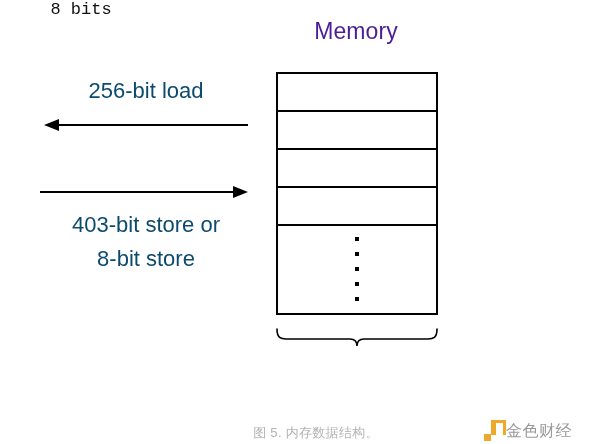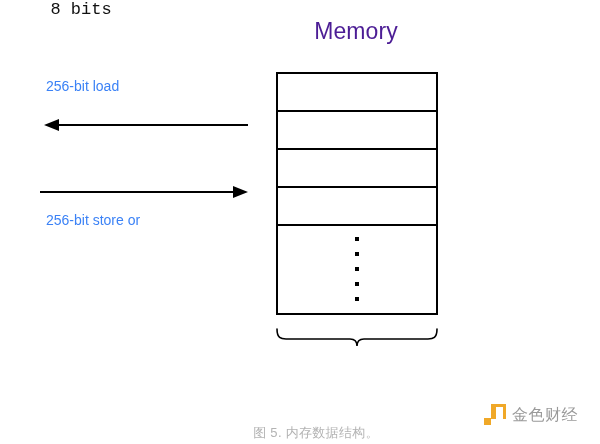--- a/index.html
+++ b/index.html
@@ -81,24 +81,24 @@
     left: 0;
     top: 0;
     width: 600px;
     height: 444px;
     pointer-events: none;
   }
 
   
   .label {
     position: absolute;
-    font-size: 14px;
-    color: #3b82f6;
+    font-size: 22px;
+    color: #0c4a6e;
     white-space: nowrap;
-    text-align: left;
+    text-align: center;
   }
   .label-load {
     left: 46px;
     top: 78px;
     width: 200px;
   }
   .label-store-1 {
     left: 46px;
     top: 212px;
     width: 200px;
@@ -127,24 +127,23 @@
     text-align: center;
     font-size: 13px;
     color: #b3b3b3;
     letter-spacing: 0.3px;
   }
 
   
   .watermark {
     position: absolute;
     left: 484px;
-    top: 404px;
+    top: 420px;
     display: flex;
     align-items: center;
-    gap: 6px;
     text-align: right;
   }
   .wm-logo {
     position: relative;
     width: 22px;
     height: 22px;
     flex: none;
   }
   .wm-logo .sq-main {
     position: absolute;
@@ -219,22 +218,23 @@
                L 350,339
                C 355,339 357,341 357,346
                C 357,341 359,339 364,339
                L 428,339
                C 433,339 437,338 437,329" fill="none" stroke="#000000" stroke-width="1.6" stroke-linecap="round"></path>
     </g>
   </svg>
 
   <div class="label label-load">256-bit load</div>
 
-  <div class="label label-store-1">256-bit store or</div>
-
+  <div class="label label-store-1">403-bit store or</div>
+
+  <div class="label label-store-2">8-bit store</div>
 
   <div class="label-bits">8 bits</div>
 
   <div class="caption">图 5. 内存数据结构。</div>
 
   <div class="watermark">
     <div class="wm-logo">
       <div class="sq-main"></div>
       <div class="sq-notch"></div>
       <div class="sq-small"></div>

